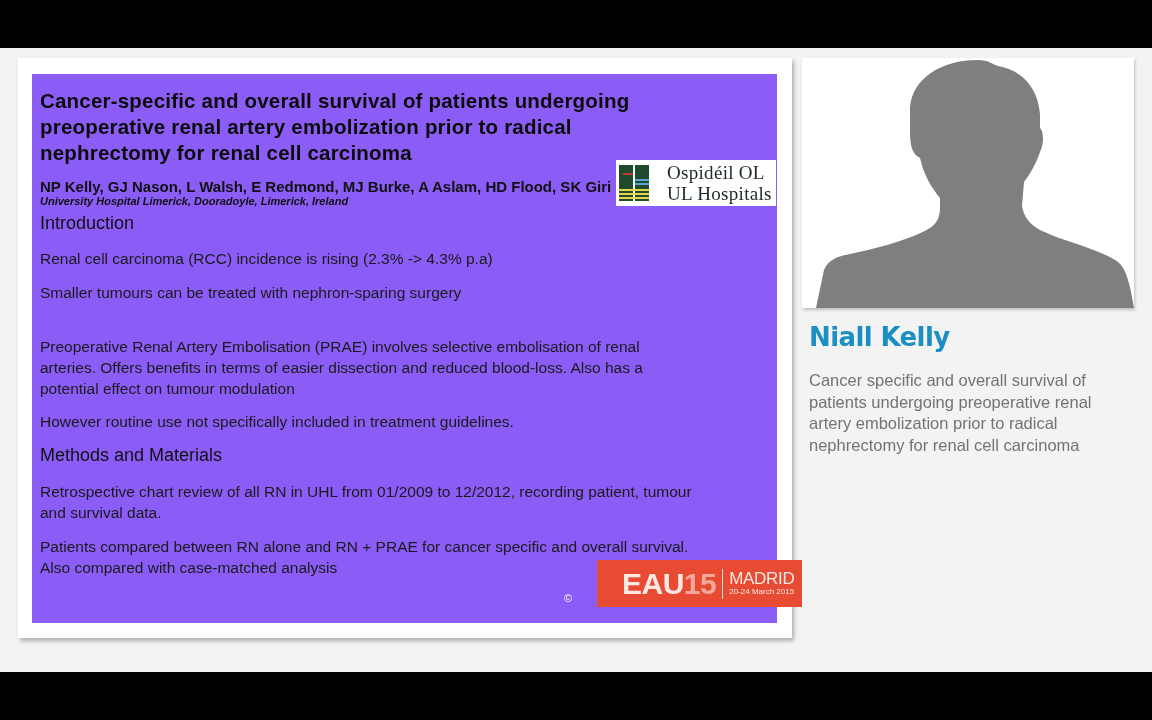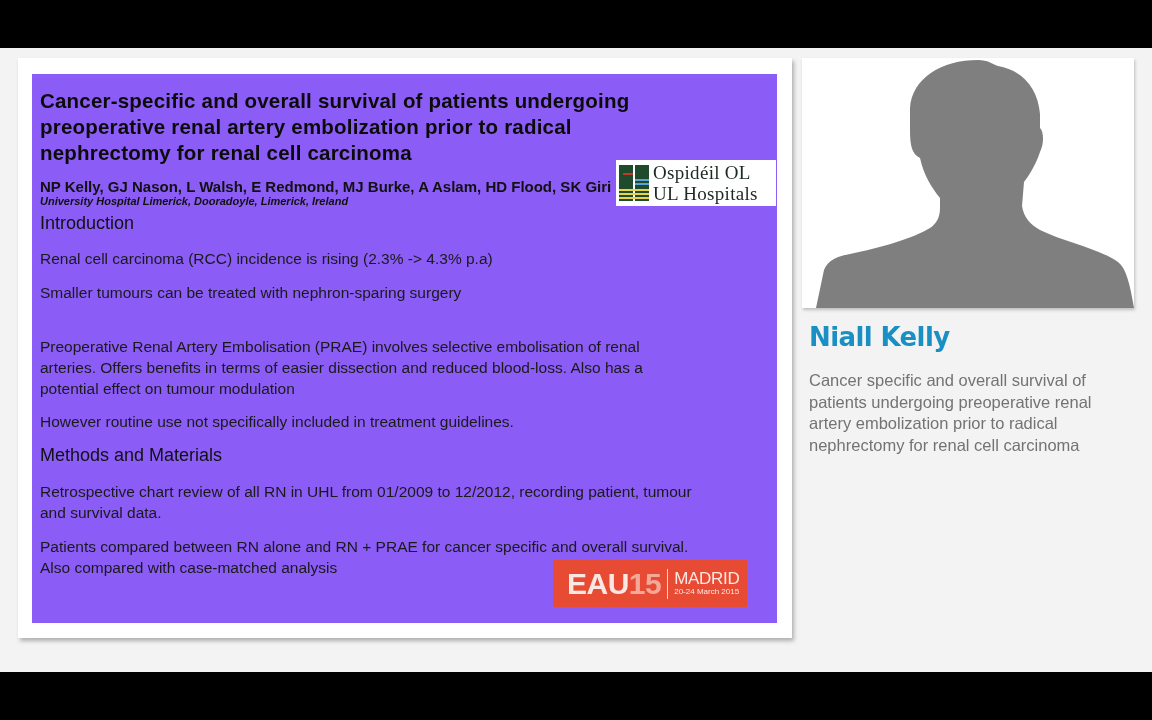--- a/index.html
+++ b/index.html
@@ -40,36 +40,36 @@
     font-weight: bold; font-style: italic; font-size: 11px; color: #111;
   }
   .logo {
     position: absolute; left: 584px; top: 86px; width: 160px; height: 46px;
     background: #ffffff;
     display: flex; align-items: center;
   }
   .logo-mark { width: 32px; height: 36px; margin-left: 3px; position: relative; }
   .logo-text {
     font-family: "Liberation Serif", serif; font-size: 19px; line-height: 21px;
-    color: #1d2a22; margin-left: 2px; letter-spacing: 0.3px;
+    color: #1d2a22; margin-left: 16px; letter-spacing: 0.3px;
   }
   .section-head {
     position: absolute; left: 8px;
     font-weight: normal; font-size: 18px; color: #111;
   }
   .para {
     position: absolute; left: 8px; width: 728px;
     font-size: 15.5px; line-height: 21px; color: #1a1a1a;
     text-align: justify;
   }
   .para span { display: block; }
   .eau-badge {
-    position: absolute; left: 521px; top: 486px; width: 194px; height: 47px;
+    position: absolute; left: 565px; top: 486px; width: 194px; height: 47px;
     background: #e84b34;
-    display: flex; align-items: center;
+    display: flex; align-items: center; padding-left: 11px;
   }
   .eau-main {
     font-weight: bold; font-size: 30px; color: #fbe8e2; margin-left: 14px;
     letter-spacing: -0.5px;
   }
   .eau-main .num { color: #f4a89a; }
   .eau-divider { width: 1px; height: 30px; background: #fbd6cc; margin: 0 6px; }
   .eau-right { display: flex; flex-direction: column; color: #fde8e2; }
   .eau-city { font-size: 17px; line-height: 17px; letter-spacing: -0.3px; }
   .eau-dates { font-size: 8px; line-height: 10px; }

